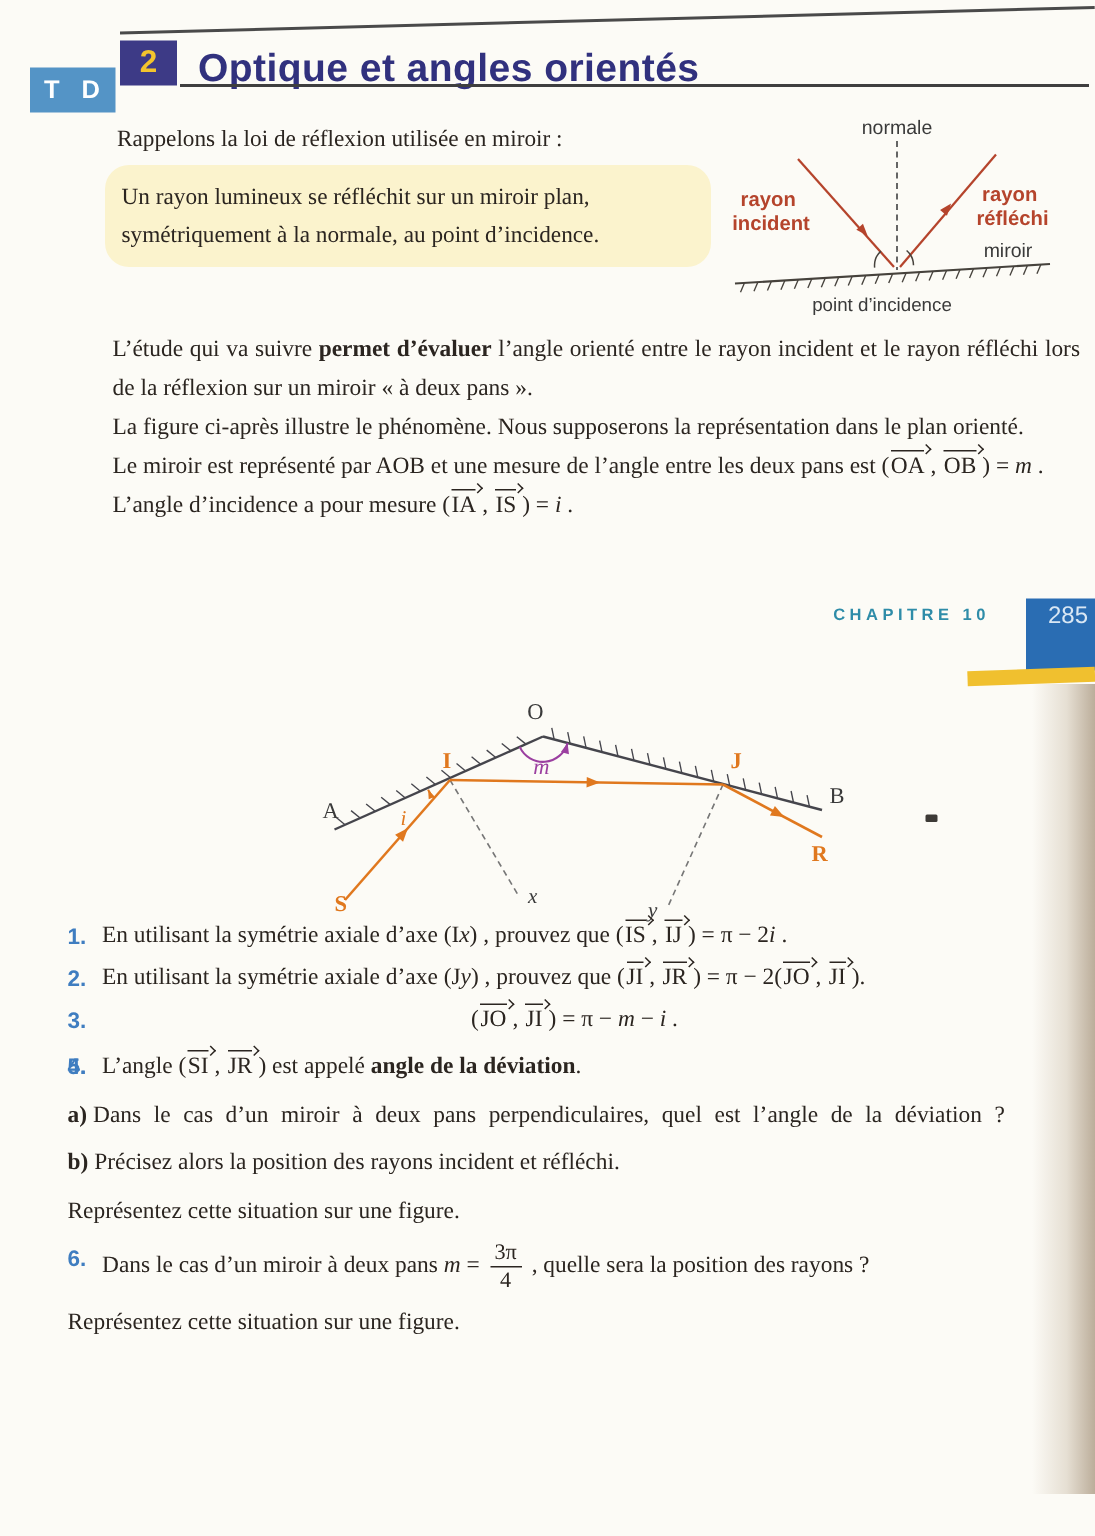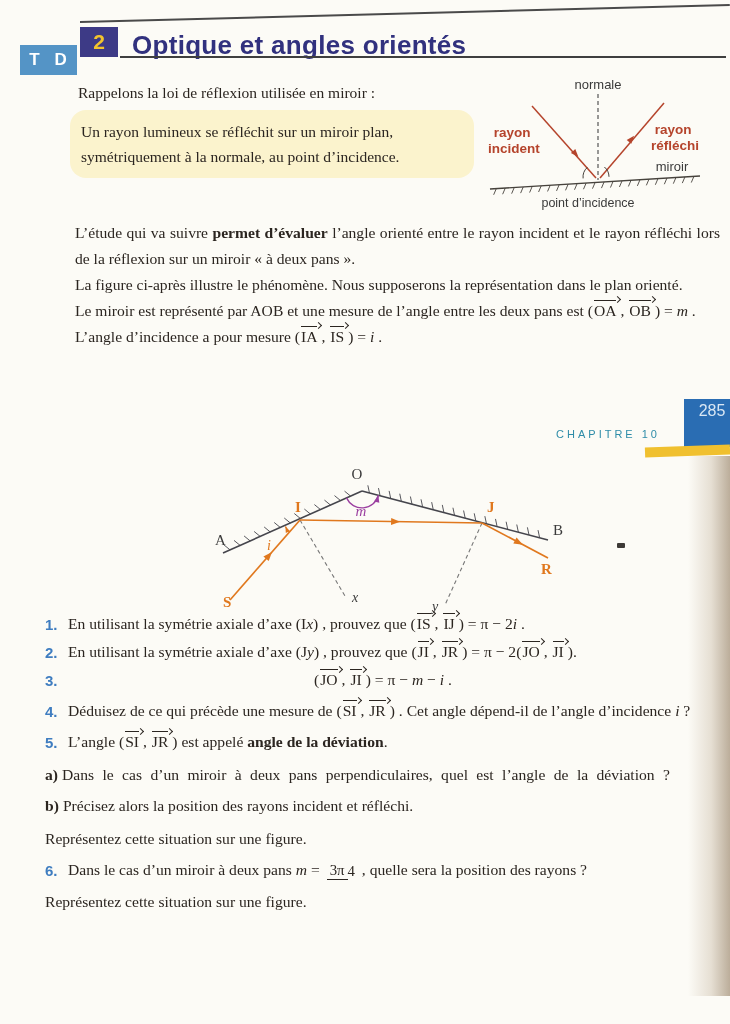--- a/index.html
+++ b/index.html
@@ -25,22 +25,22 @@
   .hdr-rule{position:absolute;left:120px;top:56px;width:606px;height:2px;background:#3f3f3f;}
 
   
   .lead{position:absolute;left:78px;top:84px;font-size:15.5px;}
   .highlight{position:absolute;left:70px;top:110px;width:382px;background:#fbf3cd;
              padding:9px 11px;font-size:15.5px;line-height:1.62;border-radius:16px;}
   .para{position:absolute;left:75px;top:220px;width:645px;font-size:15.6px;line-height:1.66;text-align:justify;}
 
   
   .chapter{position:absolute;left:540px;top:404px;width:120px;text-align:right;
-           font-family:"Liberation Sans",sans-serif;font-weight:normal;font-size:11px;
-           color:#2e8ca8;letter-spacing:3px;margin-top:24px;}
+           font-family:"Liberation Sans",sans-serif;font-weight:bold;font-size:11px;
+           color:#2e8ca8;letter-spacing:3px;}
   .page-badge{position:absolute;left:684px;top:399px;width:56px;height:48px;background:#2a6db3;
               color:#d9e7f4;font-family:"Liberation Sans",sans-serif;font-size:16px;text-align:center;
               padding-top:3px;box-sizing:border-box;}
   .yellow-strip{position:absolute;left:645px;top:446px;width:85px;height:10px;background:#f0c02f;transform:rotate(-2deg);}
 
   
   .law-svg{position:absolute;left:476px;top:76px;}
   .fig-svg{position:absolute;left:185px;top:453px;}
   .fig-label{font-family:"Liberation Serif",serif;}
 
@@ -53,21 +53,21 @@
   .sub{margin:8px 0 3px;text-align:justify;}
   .sub>b{margin-right:4px;}
   .spread{word-spacing:4.5px;}
   .gap{margin-top:6px;}
 
   
   .vec{position:relative;display:inline-block;padding:3px 4px 0 1px;line-height:1.05;font-style:normal;}
   .vec::before{content:"";position:absolute;left:1px;right:4px;top:0;border-top:1.3px solid #2b2520;}
   .vec::after{content:"";position:absolute;right:0;top:-2.2px;width:4px;height:4px;
               border-top:1.3px solid #2b2520;border-right:1.3px solid #2b2520;transform:rotate(45deg);}
-  .frac{display:inline-flex;flex-direction:row;align-items:center;vertical-align:middle;
+  .frac{display:inline-flex;flex-direction:column;align-items:center;vertical-align:middle;
         line-height:1.08;margin:0 3px;font-size:.95em;}
   .fnum{border-bottom:1.3px solid #2b2520;padding:0 3px 1px;}
   .fden{padding-top:1px;}
 </style>
 </head>
 <body>
 
 <div class="page">
 
   <div class="scan-line"></div>
@@ -211,21 +211,20 @@
     <div class="q">
       <span class="qnum">2.</span>
       <span>En utilisant la symétrie axiale d’axe (J<i>y</i>) , prouvez que (<span class="vec">JI</span>, <span class="vec">JR</span>) = π − 2(<span class="vec">JO</span>, <span class="vec">JI</span>).</span>
     </div>
     <div class="q">
       <span class="qnum">3.</span>
     </div>
     <div class="formula">(<span class="vec">JO</span>, <span class="vec">JI</span>) = π − <i>m</i> − <i>i</i> .</div>
     <div class="q gap">
       <span class="qnum">4.</span>
-      <span>Déduisez de ce qui précède une mesure de (<span class="vec">SI</span>, <span class="vec">JR</span>) . Cet angle dépend-il de l’angle d’incidence <i>i</i> ?</span>
     </div>
     <div class="q gap">
       <span class="qnum">5.</span>
       <span>L’angle (<span class="vec">SI</span>, <span class="vec">JR</span>) est appelé <b>angle de la déviation</b>.</span>
     </div>
     <div class="sub spread">
       <b>a)</b><span>Dans le cas d’un miroir à deux pans perpendiculaires, quel est l’angle de la déviation ?</span>
     </div>
     <div class="sub gap">
       <b>b)</b><span>Précisez alors la position des rayons incident et réfléchi.</span>

